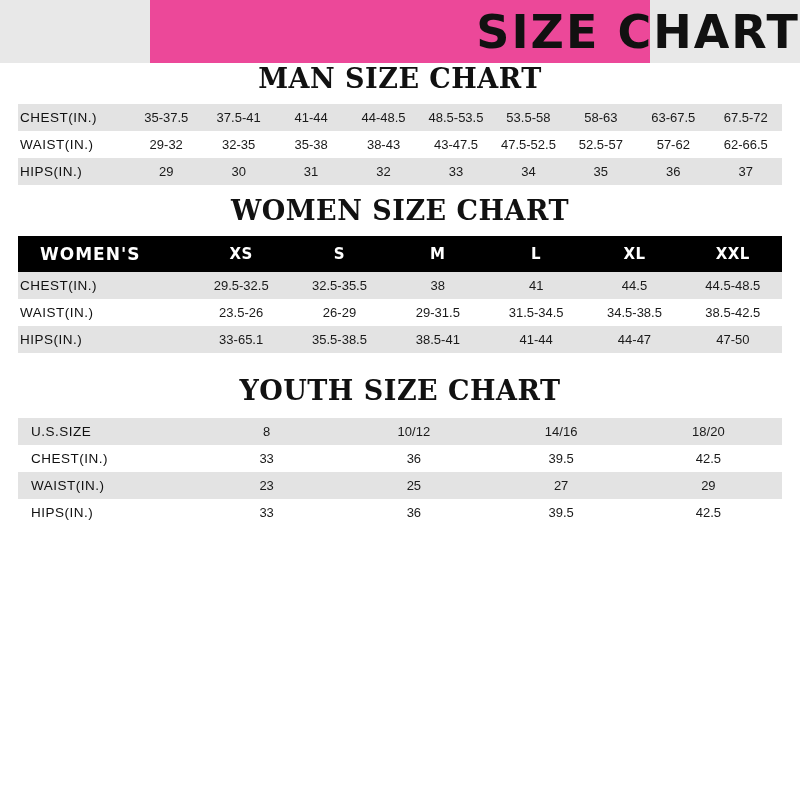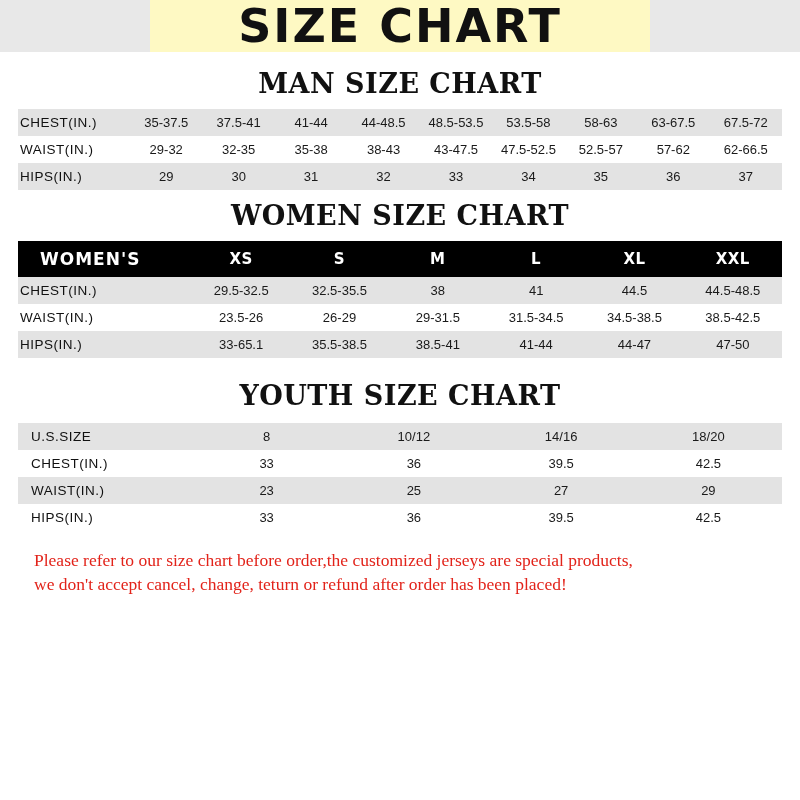--- a/index.html
+++ b/index.html
@@ -17,25 +17,25 @@
     position: relative;
     width: 800px;
     height: 800px;
     background: #ffffff;
     box-sizing: border-box;
   }
   
   .header-band {
     position: relative;
     width: 100%;
-    height: 52px;
-    background: #fef9c3;
+    height: 63px;
+    background: #ec4899;
     display: flex;
     align-items: center;
-    justify-content: center;
+    justify-content: flex-end;
   }
   .header-band::before,
   .header-band::after {
     content: "";
     position: absolute;
     top: 0;
     bottom: 0;
     width: 150px;
     background: #e8e8e8;
   }
@@ -58,21 +58,21 @@
   }
 
   .section-title {
     text-align: center;
     font-family: "DejaVu Serif", serif;
     font-weight: bold;
     font-size: 27px;
     color: #111111;
     letter-spacing: 0.5px;
   }
-  .t-man { margin-top: 16px; margin-bottom: 10px; }
+  .t-man { margin-top: 0; margin-bottom: 10px; }
   .t-women { margin-top: 10px; margin-bottom: 10px; }
   .t-youth { margin-top: 22px; margin-bottom: 12px; }
 
   table.size-table {
     border-collapse: collapse;
     width: 100%;
     table-layout: fixed;
   }
   table.size-table tr.head-row {
     background: #000000;
@@ -254,19 +254,15 @@
       <tr class="band-white">
         <td class="rowlabel">HIPS(IN.)</td>
         <td>33</td>
         <td>36</td>
         <td>39.5</td>
         <td>42.5</td>
       </tr>
     </tbody>
       </table>
 
-    <div class="notice">
-      <span class="line">Please refer to our size chart before order,the customized jerseys are special products,</span>
-      <span class="line">we don't accept cancel, change, teturn or refund after order has been placed!</span>
-    </div>
 
   </div>
 </div>
 
 </body></html>

